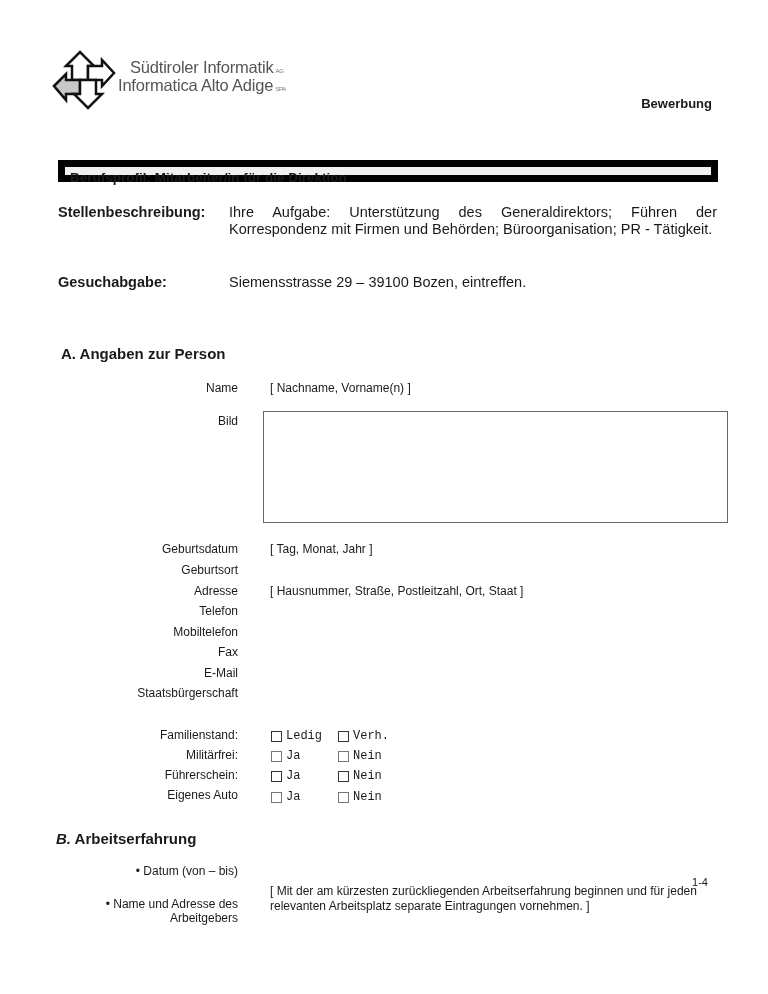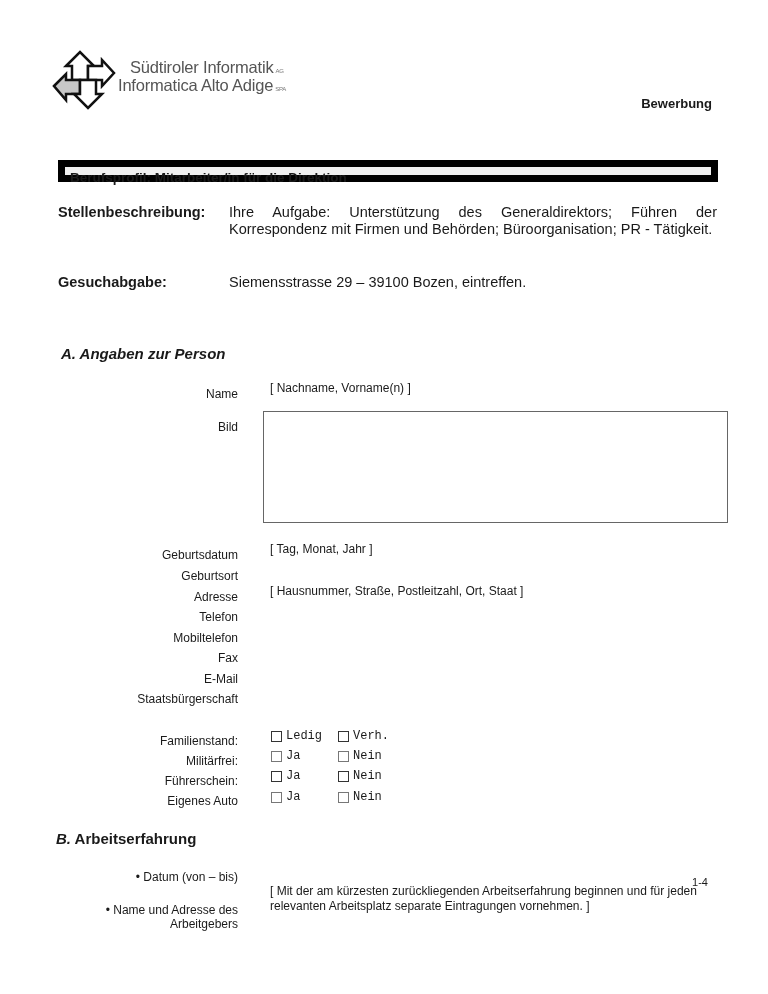--- a/index.html
+++ b/index.html
@@ -19,21 +19,21 @@
   .profile-box { left: 58px; top: 160px; width: 660px; height: 22px; background: #f0f0f0;
                  border: 7px solid #000000; box-sizing: border-box; }
   .profile-box span { position: absolute; left: 5px; top: 3px; font-size: 13.5px; font-weight: bold; }
 
   .row-label { font-size: 14.5px; font-weight: bold; }
   .row-text { font-size: 14.5px; line-height: 17px; }
   .justify { text-align: justify; text-align-last: left; }
 
   .section-h { font-size: 15px; font-weight: bold; }
 
-  .flabel { font-size: 12px; text-align: right; width: 190px; left: 48px; white-space: nowrap; margin-top: 6px; }
+  .flabel { font-size: 12px; text-align: right; width: 190px; left: 48px; white-space: nowrap; }
   .fval { font-size: 12px; left: 270px; white-space: nowrap; }
 
   .photo-box { left: 263px; top: 411px; width: 465px; height: 112px; border: 1px solid #666;
                box-sizing: border-box; background: #fff; }
 
   .cb-group { font-size: 12px; display: flex; align-items: center; font-family: Liberation Mono, monospace; }
   .cb { width: 11px; height: 11px; border: 1px solid #333; box-sizing: border-box; background: #fff; display: inline-block; margin-right: 4px; }
   .cb.light { border-color: #777; }
 
   .small-note { font-size: 12px; line-height: 15px; }
@@ -64,21 +64,21 @@
 </div>
 
 <div class="abs row-label" style="left:58px; top:204px;">Stellenbeschreibung:</div>
 <div class="abs row-text justify" style="left:229px; top:204px; width:488px;">Ihre Aufgabe: Unterstützung des Generaldirektors; Führen der Korrespondenz mit Firmen und Behörden; Büroorganisation; PR - Tätigkeit.</div>
 
 <div class="abs row-label" style="left:58px; top:274px;">Gesuchabgabe:</div>
 <div class="abs row-text" style="left:229px; top:274px; width:490px;">
   <div>Siemensstrasse 29 – 39100 Bozen, eintreffen.</div>
 </div>
 
-<div class="abs section-h" style="left:61px; top:345px;font-style:italic;">A. Angaben zur Person</div>
+<div class="abs section-h" style="left:61px; top:345px;">A. Angaben zur Person</div>
 
 <div class="abs flabel" style="top:381px;">Name</div>
 <div class="abs fval" style="top:381px;">[ Nachname, Vorname(n) ]</div>
 
 <div class="abs flabel" style="top:414px;">Bild</div>
 <div class="abs photo-box"></div>
 
 <div class="abs flabel" style="top:542px;">Geburtsdatum</div>
 <div class="abs fval" style="top:542px;">[ Tag, Monat, Jahr ]</div>
 

